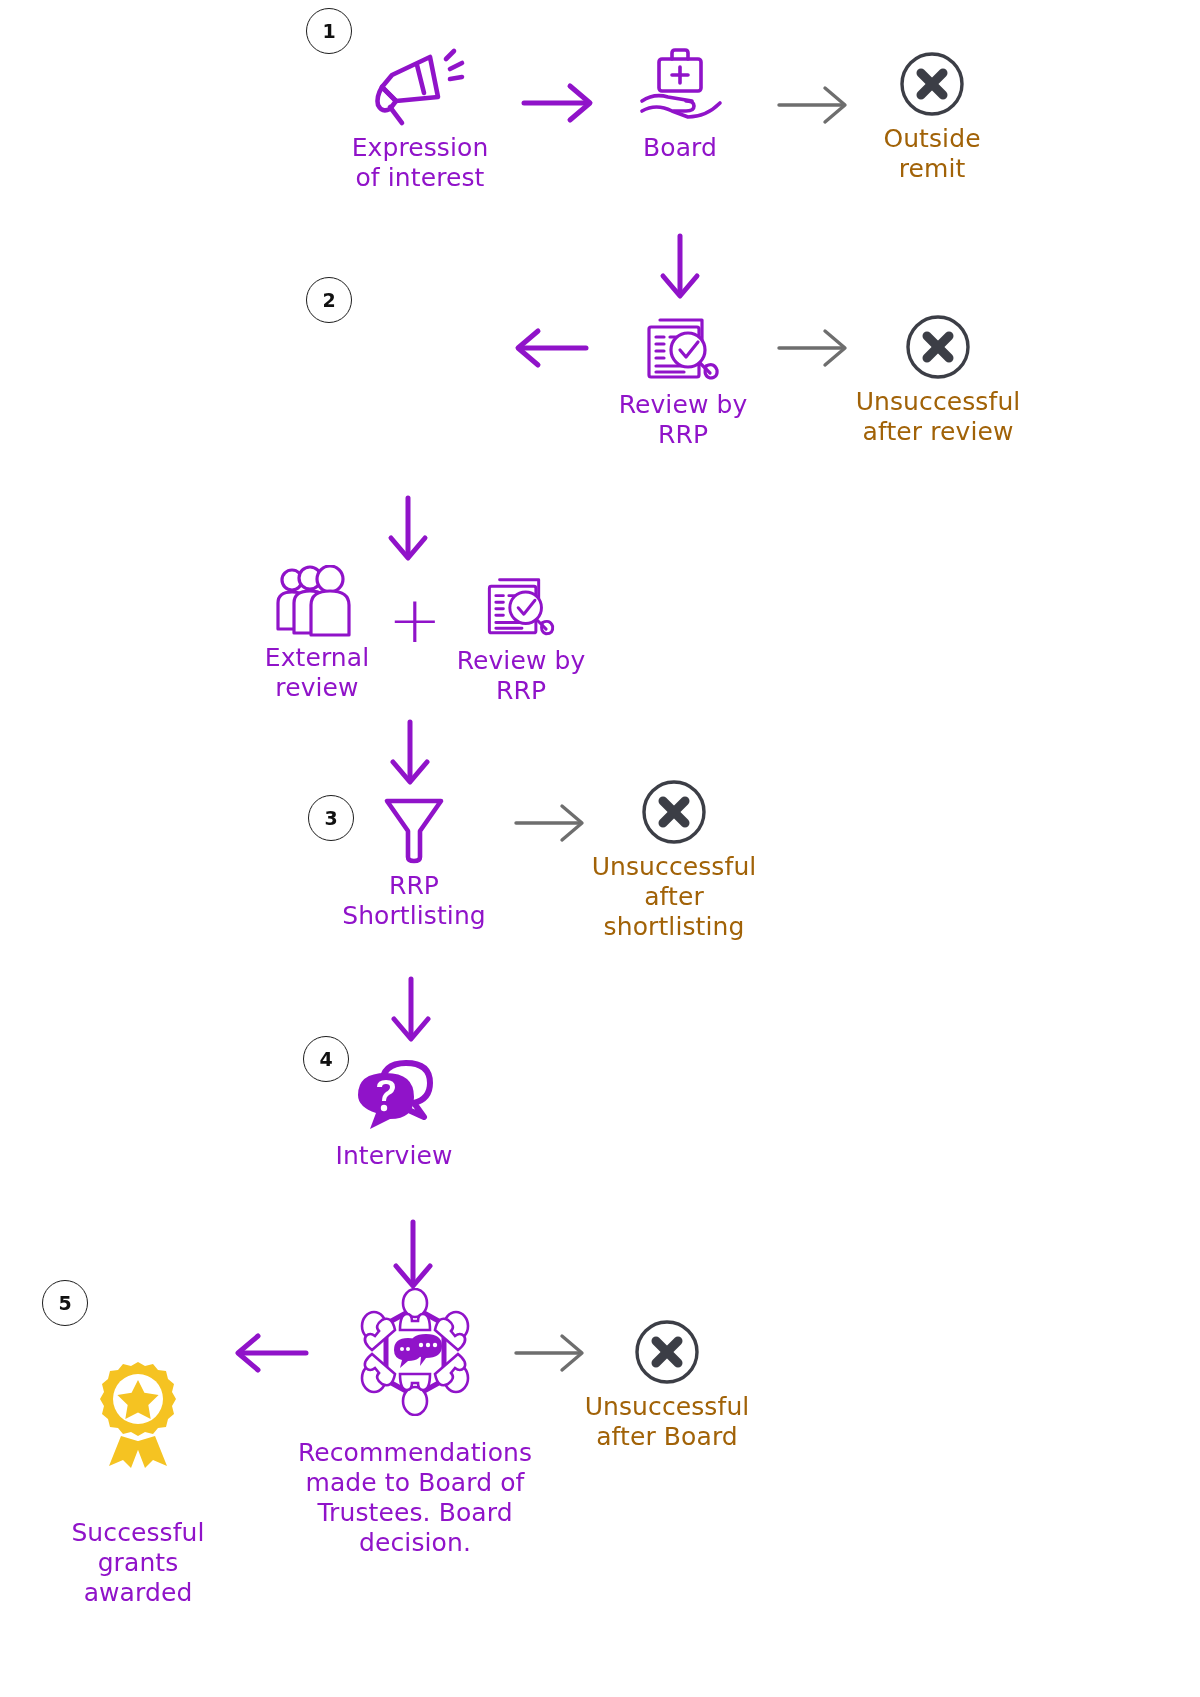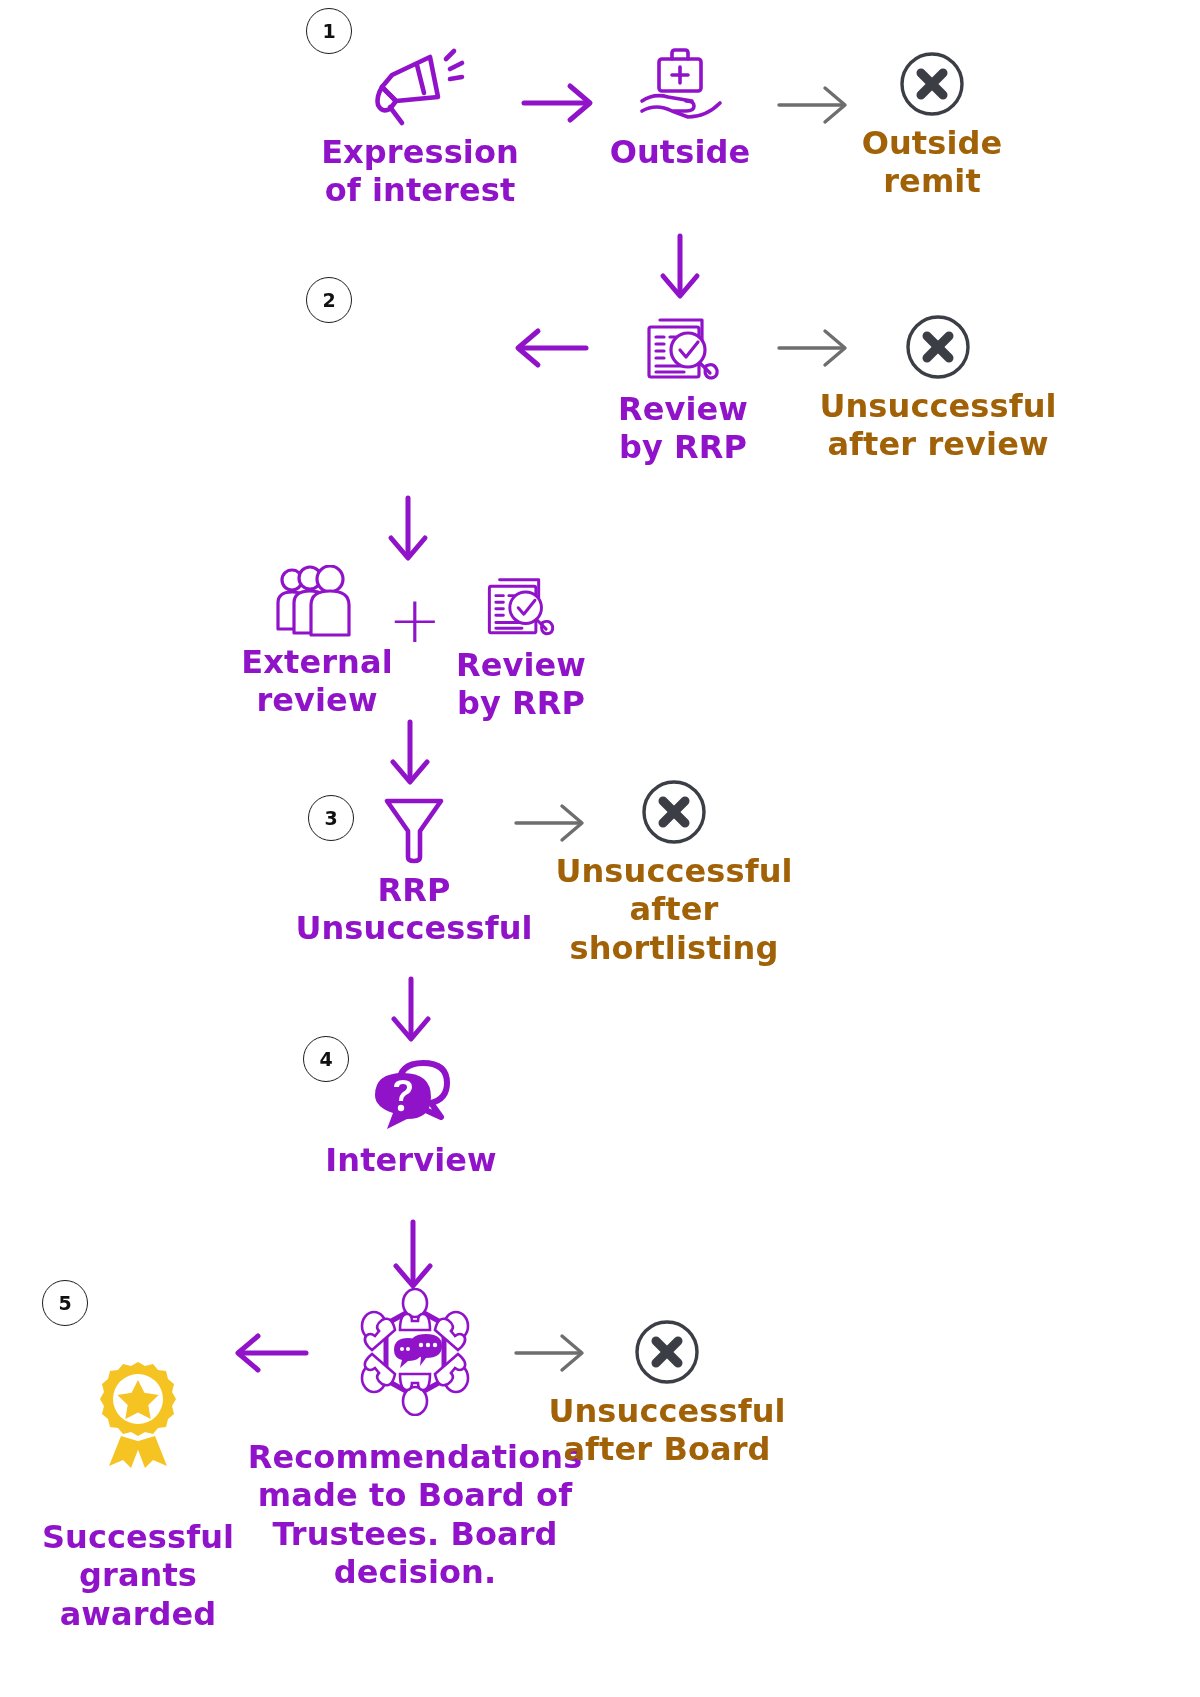--- a/index.html
+++ b/index.html
@@ -18,21 +18,21 @@
     display:flex;align-items:center;justify-content:center;
     font-size:19px;font-weight:bold;color:#111;background:#fff;
     font-family:"DejaVu Sans","Liberation Sans",sans-serif;
   }
 
   
   .node{position:absolute;display:flex;flex-direction:column;align-items:center;}
   .node .icon{display:flex;align-items:center;justify-content:center;}
   .node .label{
     margin-top:6px;text-align:center;line-height:1.20;
-    font-size:32px;letter-spacing:.1px;white-space:pre-line;font-weight:bold;
+    font-size:25px;letter-spacing:.1px;white-space:pre-line;
   }
   .label.purple{color:#9013c9;}
   .label.grey{color:#a16207;}
 
   
   .arrow{position:absolute;}
 
   .plus-sign{position:absolute;color:#9013c9;font-size:64px;line-height:1;font-weight:300;}
 </style>
 </head>
@@ -77,21 +77,21 @@
         <g fill="none" stroke="#9013c9" stroke-width="3.6" stroke-linecap="round" stroke-linejoin="round">
           <rect x="25" y="14" width="42" height="32" rx="3"></rect>
           <path d="M38 14 L38 8 Q38 5 41 5 L51 5 Q54 5 54 8 L54 14"></path>
           <path d="M46 22 L46 38 M38 30 L54 30"></path>
           <path d="M8 56 Q20 48 34 52 L58 56"></path>
           <path d="M52 56 Q60 56 60 61 Q60 66 52 66 L40 66"></path>
           <path d="M8 66 Q22 58 38 66 L54 72 Q72 72 86 58"></path>
         </g>
       </svg>
     </div>
-    <div class="label purple">Outside</div>
+    <div class="label purple">Board</div>
   </div>
 
   <div class="arrow" style="left:775px;top:82px;">
     <svg width="80" height="46" viewBox="0 0 80 46">
       <g fill="none" stroke="#6e6e6e" stroke-width="3.4" stroke-linecap="round" stroke-linejoin="round">
         <path d="M4 23 L68 23"></path>
           <path d="M50 6 L70 23 L50 40"></path>
       </g>
     </svg>
   </div>
@@ -236,21 +236,21 @@
 
   <div class="node" style="left:336px;top:793px;width:156px;">
     <div class="icon">
       <svg width="70" height="72" viewBox="0 0 70 72">
         <g fill="none" stroke="#9013c9" stroke-width="4.6" stroke-linecap="round" stroke-linejoin="round">
           <path d="M8 8 L62 8 L41 38 L41 64 Q41 68 35 68 Q29 68 29 64 L29 38 Z"></path>
         </g>
       </svg>
     </div>
     <div class="label purple">RRP
-Unsuccessful</div>
+Shortlisting</div>
   </div>
 
   <div class="arrow" style="left:512px;top:800px;">
     <svg width="80" height="46" viewBox="0 0 80 46">
       <g fill="none" stroke="#6e6e6e" stroke-width="3.4" stroke-linecap="round" stroke-linejoin="round">
         <path d="M4 23 L68 23"></path>
           <path d="M50 6 L70 23 L50 40"></path>
       </g>
     </svg>
   </div>
@@ -275,21 +275,21 @@
         <path d="M23 4 L23 62"></path>
           <path d="M6 44 L23 64 L40 44"></path>
       </g>
     </svg>
   </div>
 
   <div class="step-badge" style="left:303px;top:1036px;">
       <span>4</span>
     </div>
 
-  <div class="node" style="left:340px;top:1055px;width:142px;">
+  <div class="node" style="left:323px;top:1055px;width:142px;">
     <div class="icon">
       <svg width="92" height="80" viewBox="0 0 92 80">
         <g fill="none" stroke="#9013c9" stroke-width="6" stroke-linecap="round" stroke-linejoin="round">
           <path d="M34 30 Q34 8 58 8 Q82 8 82 28 Q82 44 66 48 L76 62 L54 52"></path>
         </g>
         <g fill="#9013c9">
           <path d="M38 18 Q66 18 66 42 Q66 64 42 64 L22 74 L28 58 Q10 52 10 40 Q10 18 38 18 Z"></path>
         </g>
         <g fill="#ffffff">
           <path d="M29 32 Q29 25 38 25 Q47 25 47 32 Q47 37 41 40 Q38 42 38 46 L34 46 Q34 40 38 37 Q42 35 42 32 Q42 29 38 29 Q34 29 34 32 Z"></path>

